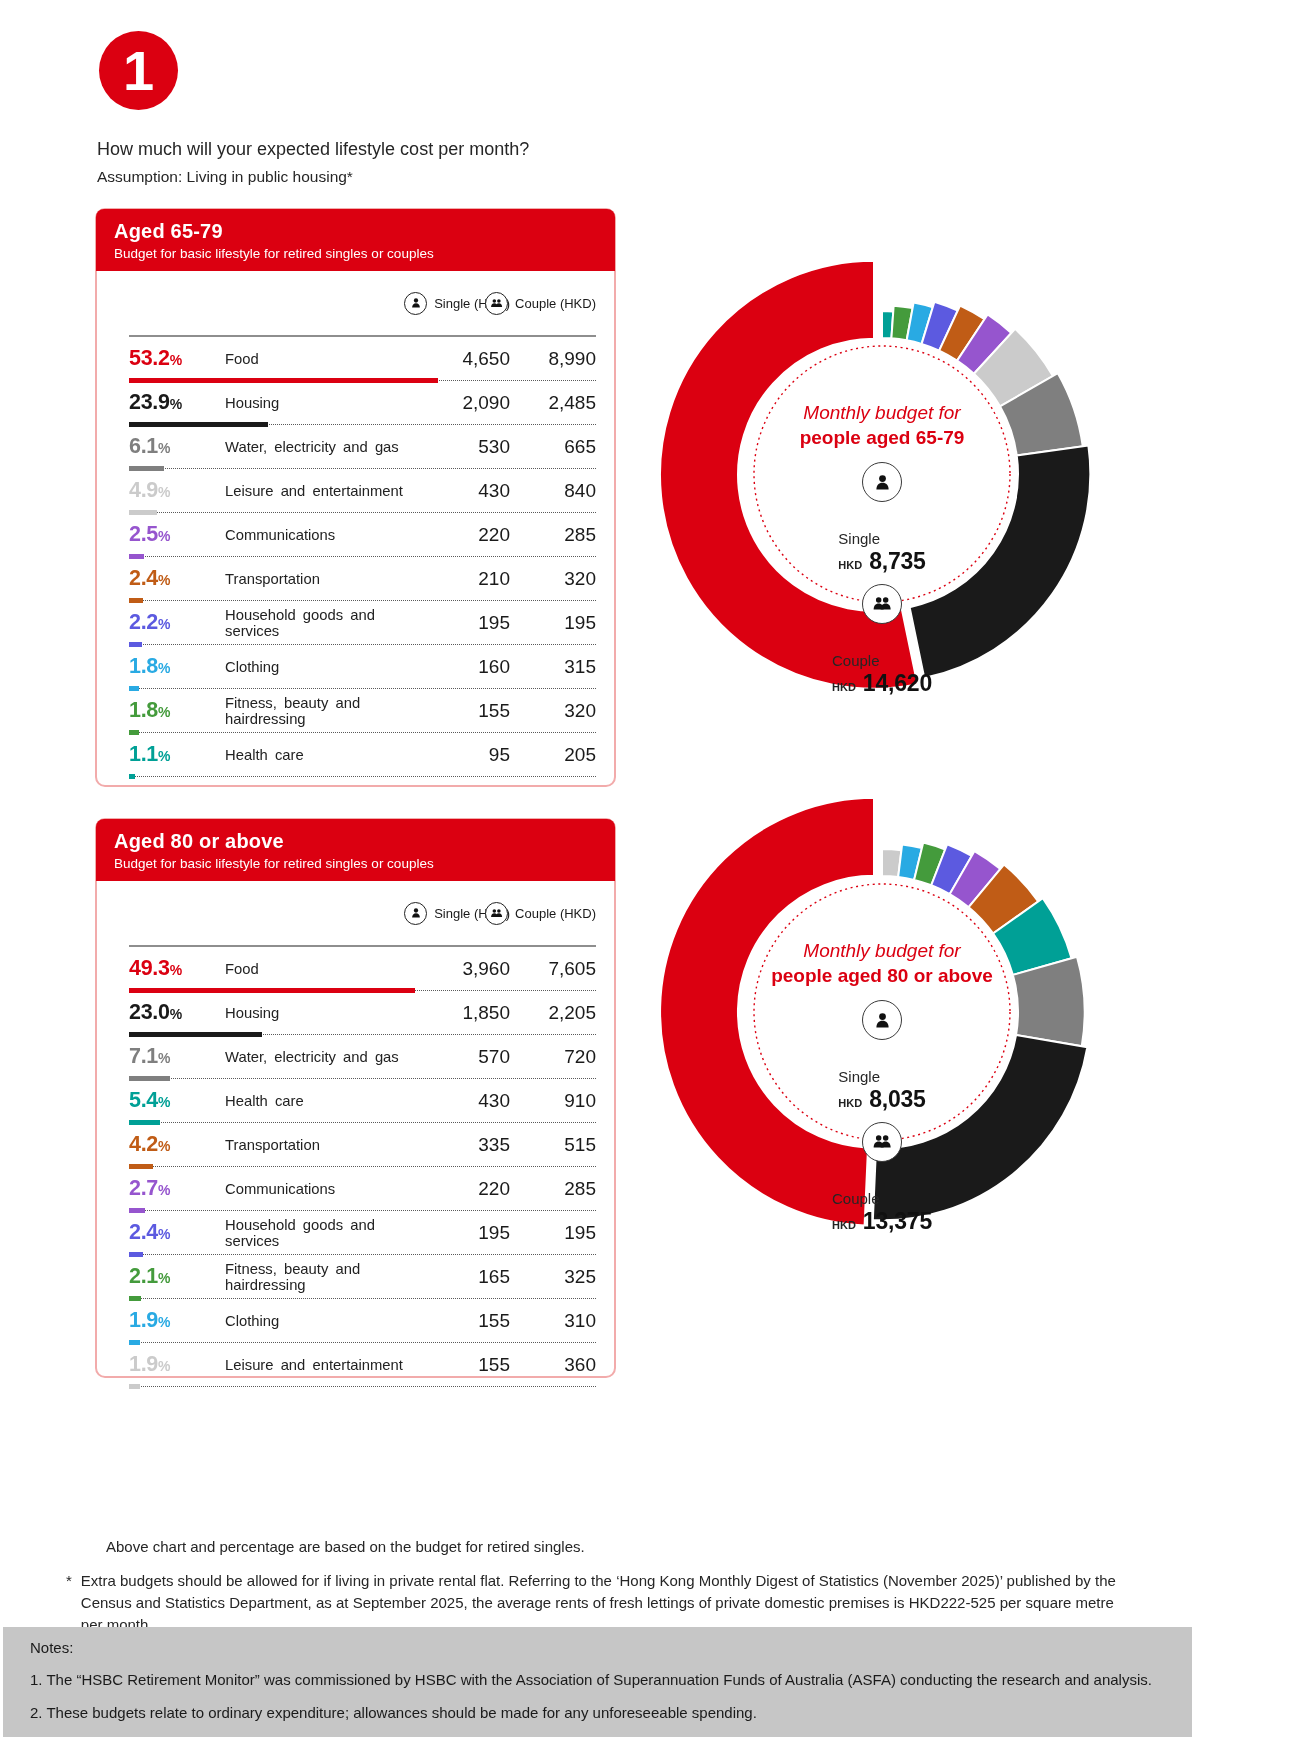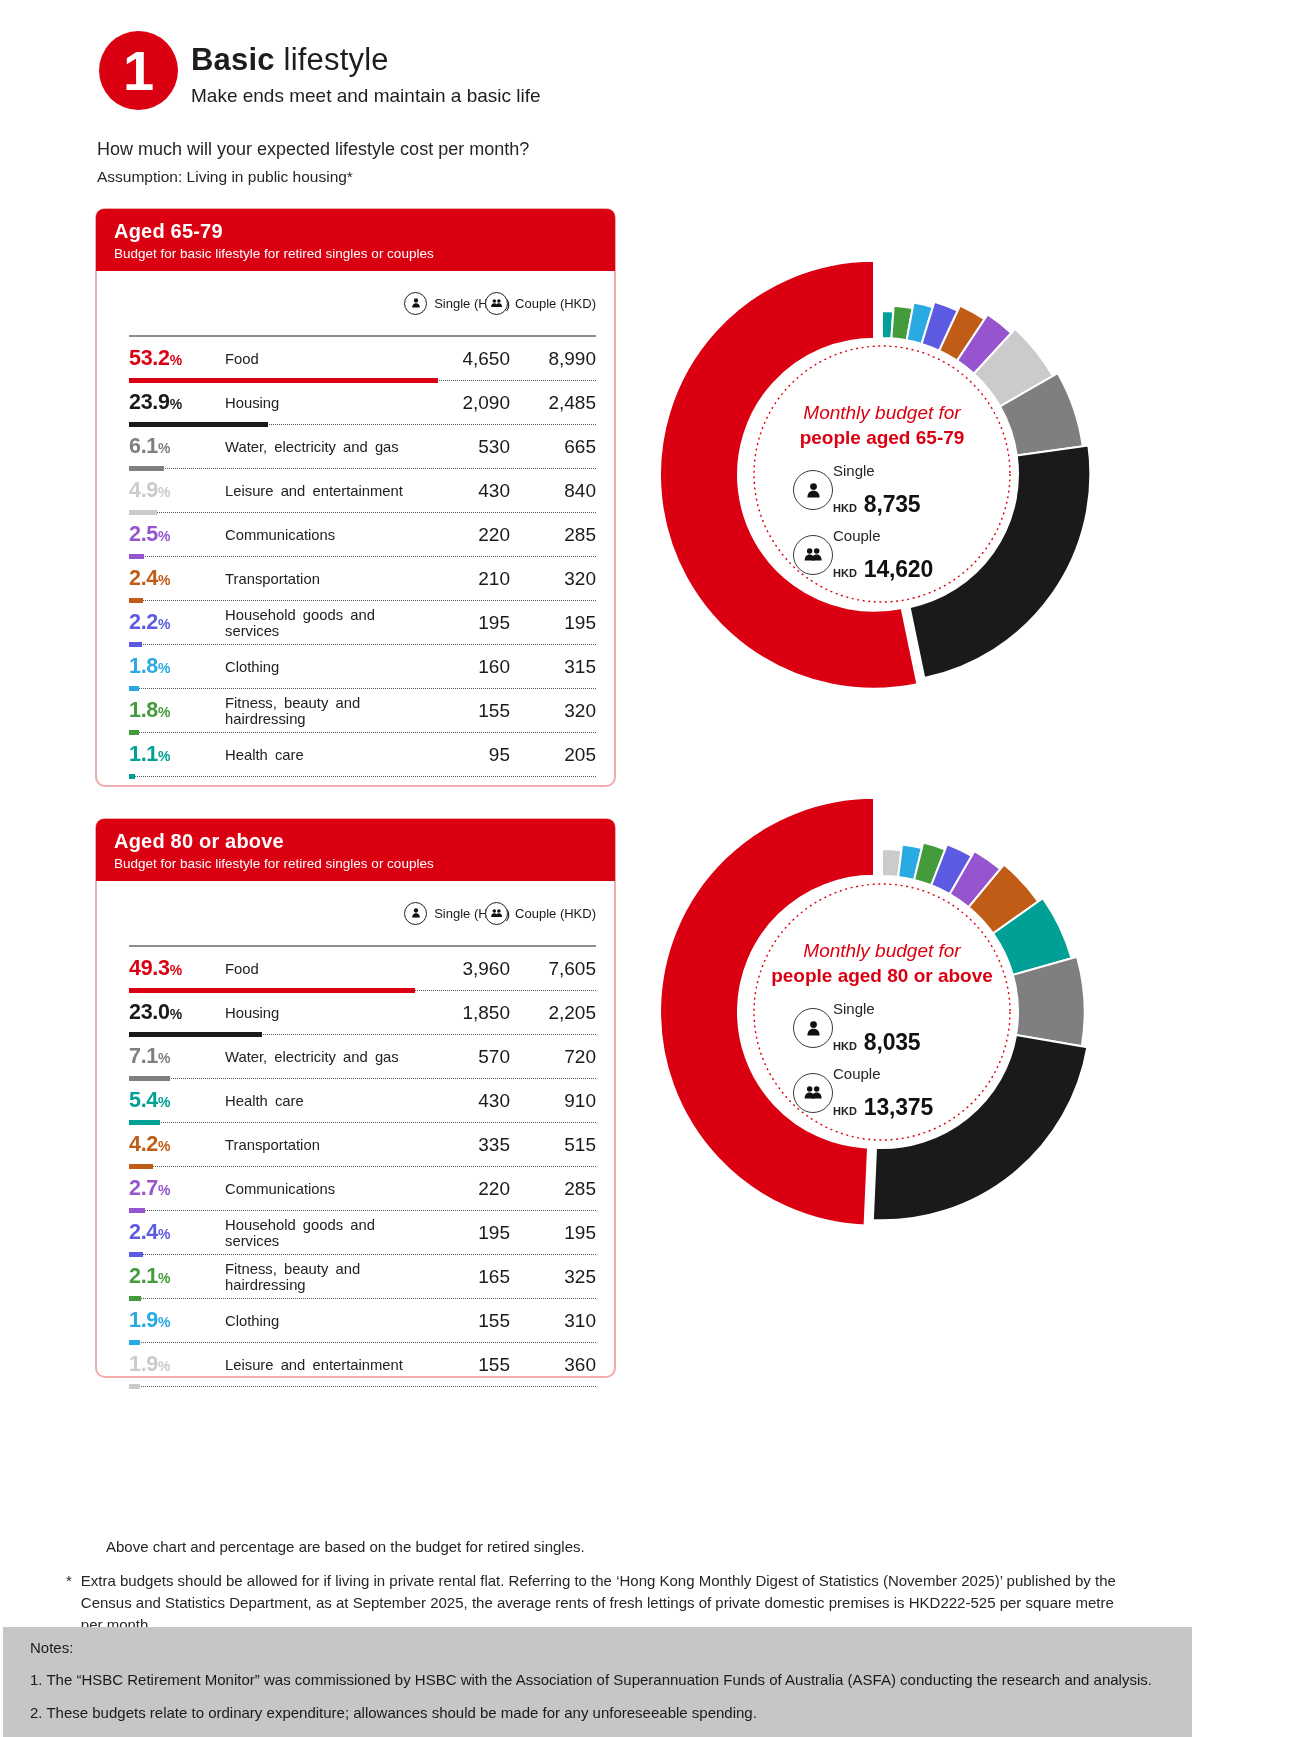--- a/index.html
+++ b/index.html
@@ -44,49 +44,45 @@
   
   .donut-svg{position:absolute;left:652px;}
   .donut-svg.d1{top:244px;}
   .donut-svg.d2{top:782px;}
   .donut-center{position:absolute;left:742px;width:280px;text-align:center;}
   .donut-center.d1{top:402px;}
   .donut-center.d2{top:940px;}
   .dc-line1{color:#DB0011;font-size:19px;font-style:italic;}
   .dc-line2{color:#DB0011;font-size:19px;font-weight:bold;margin-top:3px;}
   .dc-rows{margin-top:13px;display:flex;flex-direction:column;gap:9px;align-items:center;}
-  .dc-row{display:flex;align-items:center;gap:0;width:178px;text-align:left;}
+  .dc-row{display:flex;align-items:center;gap:28px;width:178px;text-align:left;flex-direction:column;}
   .dc-icon{width:38px;height:38px;border:1.7px solid #3a3a3a;border-radius:50%;flex:none;
            display:flex;align-items:center;justify-content:center;background:#fff;}
   .dc-label{font-size:15px;color:#262626;}
-  .dc-valline{display:flex;align-items:baseline;gap:7px;margin-top:12px;}
+  .dc-valline{display:flex;align-items:baseline;gap:7px;margin-top:1px;}
   .dc-cur{font-size:11px;font-weight:bold;color:#222;}
   .dc-val{font-size:23px;font-weight:bold;color:#111;letter-spacing:-.2px;}
 
   
   .fn-based{position:absolute;left:66px;top:1538px;font-size:15px;color:#262626;margin-left:40px;}
   .fn-star{position:absolute;left:66px;top:1570px;width:1055px;display:flex;gap:9px;
            font-size:15px;line-height:1.45;color:#262626;}
   .fn-star .star{flex:none;}
   .notes-band{position:absolute;left:3px;top:1627px;width:1189px;height:110px;background:#C6C6C6;}
   .notes-title{position:absolute;left:27px;top:12px;font-size:15px;color:#1a1a1a;}
   .note1{position:absolute;left:27px;top:44px;font-size:15px;color:#1a1a1a;}
   .note2{position:absolute;left:27px;top:77px;font-size:15px;color:#1a1a1a;}
 </style>
 </head>
 <body>
 
 <div class="page">
 
   <div class="step-badge">
     <span>1</span>
-  </div>
-  <div class="title-block">
-    <div class="title"><span class="bold">Basic</span><span> lifestyle</span></div>
-    <div class="subtitle">Make ends meet and maintain a basic life</div>
   </div>
   <div class="question">How much will your expected lifestyle cost per month?</div>
   <div class="assumption">Assumption: Living in public housing*</div>
 
   <div class="card c1">
     <div class="card-header">
       <div class="card-title">Aged 65-79</div>
       <div class="card-sub">Budget for basic lifestyle for retired singles or couples</div>
     </div>
     <div class="col-head">

